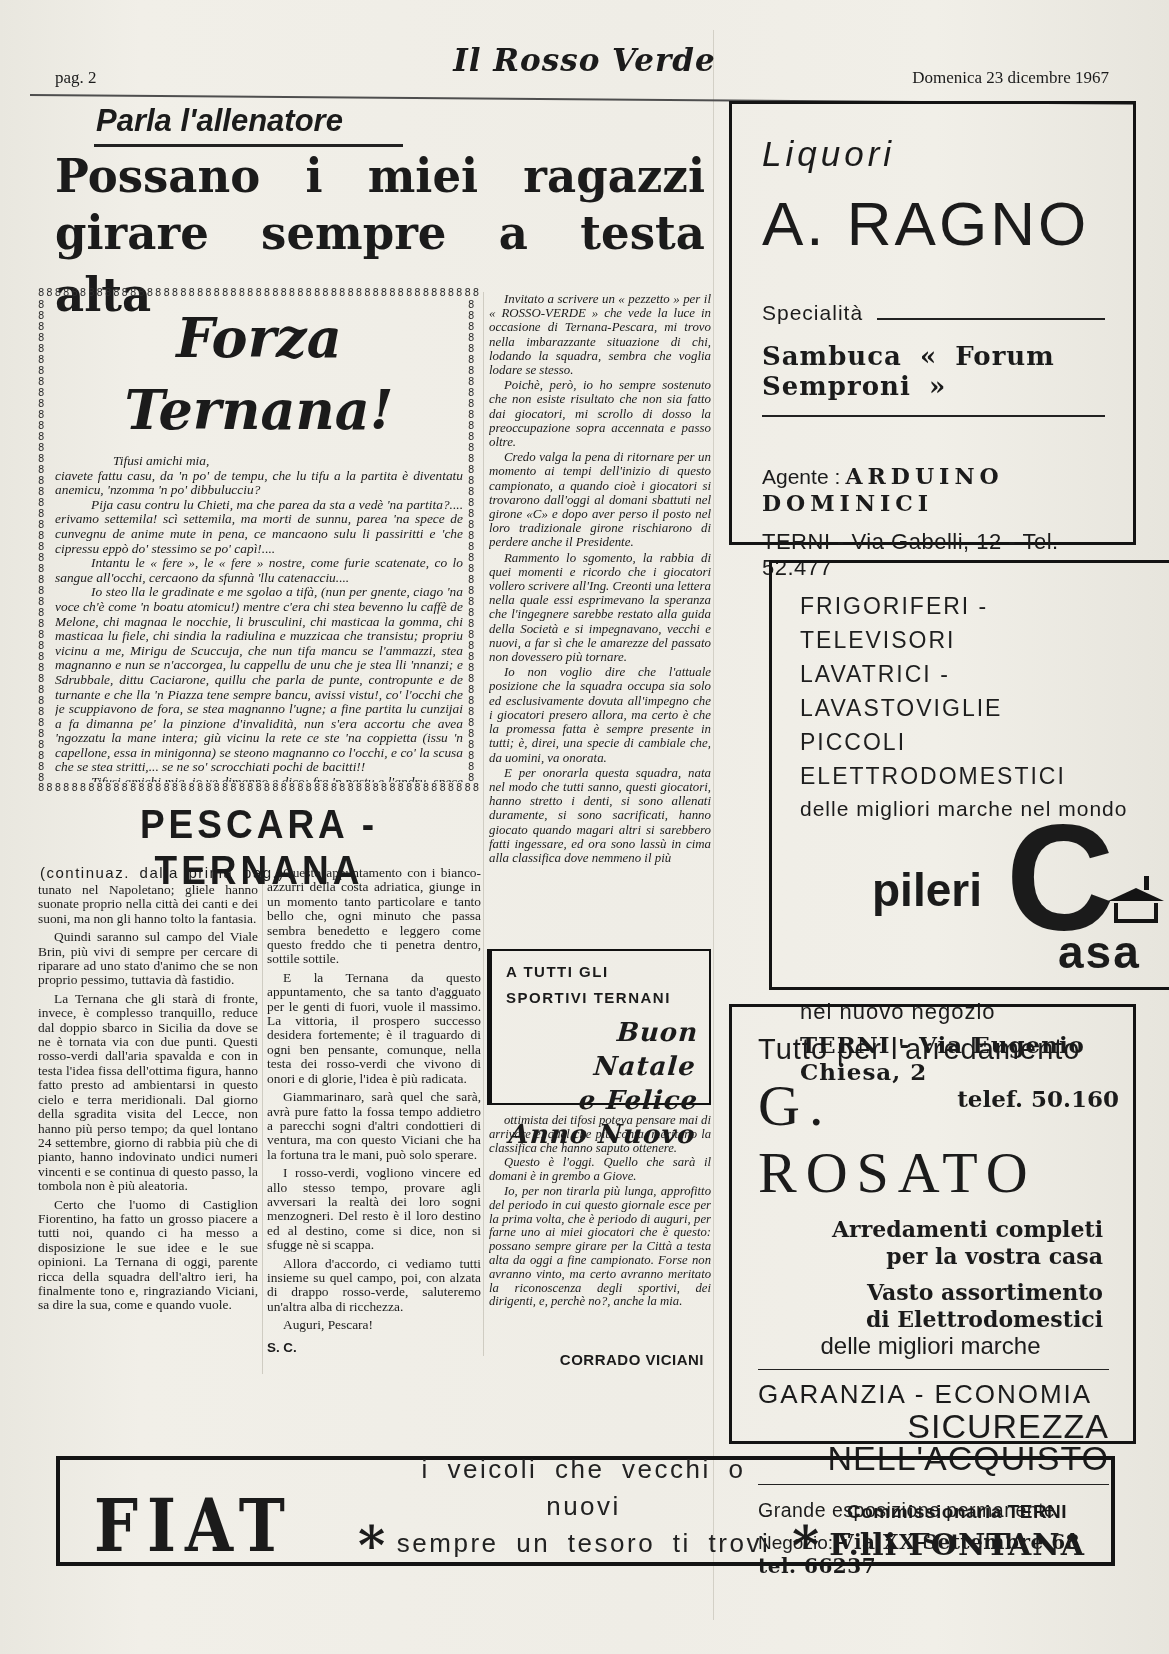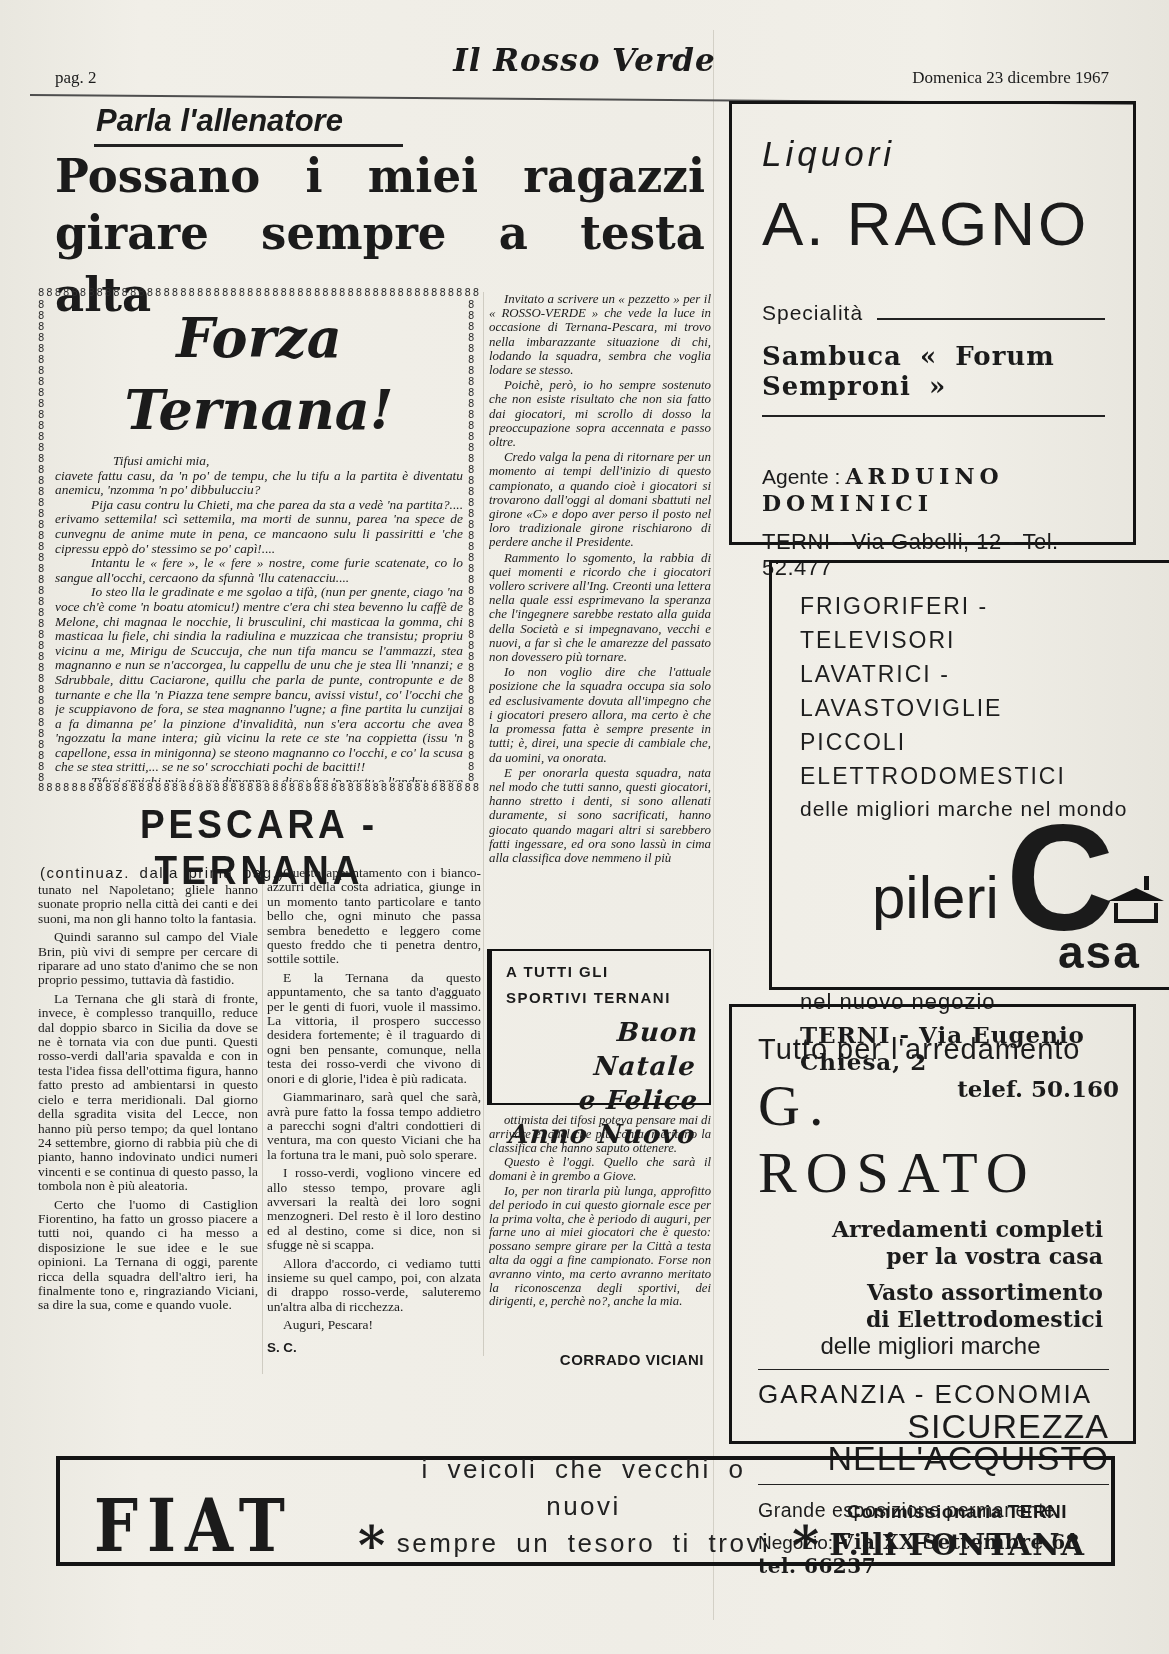--- a/index.html
+++ b/index.html
@@ -83,32 +83,32 @@
   .rg-rule{border-top:2px solid #222;margin-top:14px;}
   .rg-agente-row{margin-top:46px;font-size:21px;}
   .rg-agente{font-family:"Liberation Sans",sans-serif;}
   .rg-agname{font-family:"DejaVu Serif",serif;font-weight:bold;font-size:22px;letter-spacing:5px;}
   .rg-addr{font-family:"Liberation Sans",sans-serif;font-size:22px;margin-top:12px;letter-spacing:0.5px;}
 
   .ad-pileri{left:769px;top:560px;width:407px;height:430px;padding:26px 26px 0 28px;}
   .pl-line{font-family:"Liberation Sans",sans-serif;font-size:23px;letter-spacing:2px;line-height:34px;color:#1e1e1e;}
   .pl-sub{font-family:"Liberation Sans",sans-serif;font-size:21px;letter-spacing:1px;line-height:32px;}
   .pl-logo{position:relative;height:152px;margin-top:12px;}
-  .pl-pileri{position:absolute;left:72px;top:26px;font-family:"Liberation Sans",sans-serif;font-weight:normal;
-             font-size:60px;letter-spacing:0px;z-index:2;}
+  .pl-pileri{position:absolute;left:72px;top:26px;font-family:"Liberation Sans",sans-serif;font-weight:bold;
+             font-size:46px;letter-spacing:0px;z-index:2;}
   .pl-C{position:absolute;left:206px;top:-34px;font-family:"Liberation Sans",sans-serif;font-weight:bold;
         font-size:150px;line-height:150px;z-index:1;}
   .pl-asa{position:absolute;left:258px;top:88px;font-family:"Liberation Sans",sans-serif;font-weight:bold;
           font-size:46px;letter-spacing:2px;z-index:2;}
   .house{position:absolute;left:314px;top:66px;width:36px;height:16px;border:4px solid #141414;border-top:none;z-index:3;}
   .house::before{content:"";position:absolute;left:-10px;top:-15px;width:0;
                  border-left:28px solid transparent;border-right:28px solid transparent;
                  border-bottom:13px solid #141414;}
   .house::after{content:"";position:absolute;right:5px;top:-27px;width:5px;height:14px;background:#141414;}
-  .pl-negozio{font-family:"Liberation Sans",sans-serif;font-size:22px;letter-spacing:1px;}
+  .pl-negozio{font-family:"Liberation Sans",sans-serif;font-size:22px;margin-top:10px;letter-spacing:1px;}
   .pl-addr{font-family:"DejaVu Serif",serif;font-weight:bold;font-size:23px;margin-top:6px;letter-spacing:1px;}
   .pl-tel{font-family:"DejaVu Serif",serif;font-weight:bold;font-size:23px;text-align:right;padding-right:28px;}
 
   .ad-rosato{left:729px;top:1004px;width:407px;height:440px;padding:26px 24px 0 26px;}
   .rs-tutto{font-family:"Liberation Sans",sans-serif;font-size:29px;letter-spacing:1px;}
   .rs-name{font-family:"Liberation Serif",serif;font-size:58px;letter-spacing:9px;margin-top:6px;}
   .rs-right{text-align:right;padding-right:6px;margin-top:10px;}
   .rs-b{font-family:"DejaVu Serif",serif;font-weight:bold;font-size:22px;line-height:27px;}
   .rs-gap{height:9px;}
   .rs-marche{font-family:"Liberation Sans",sans-serif;font-size:24px;line-height:26px;text-align:center;}

